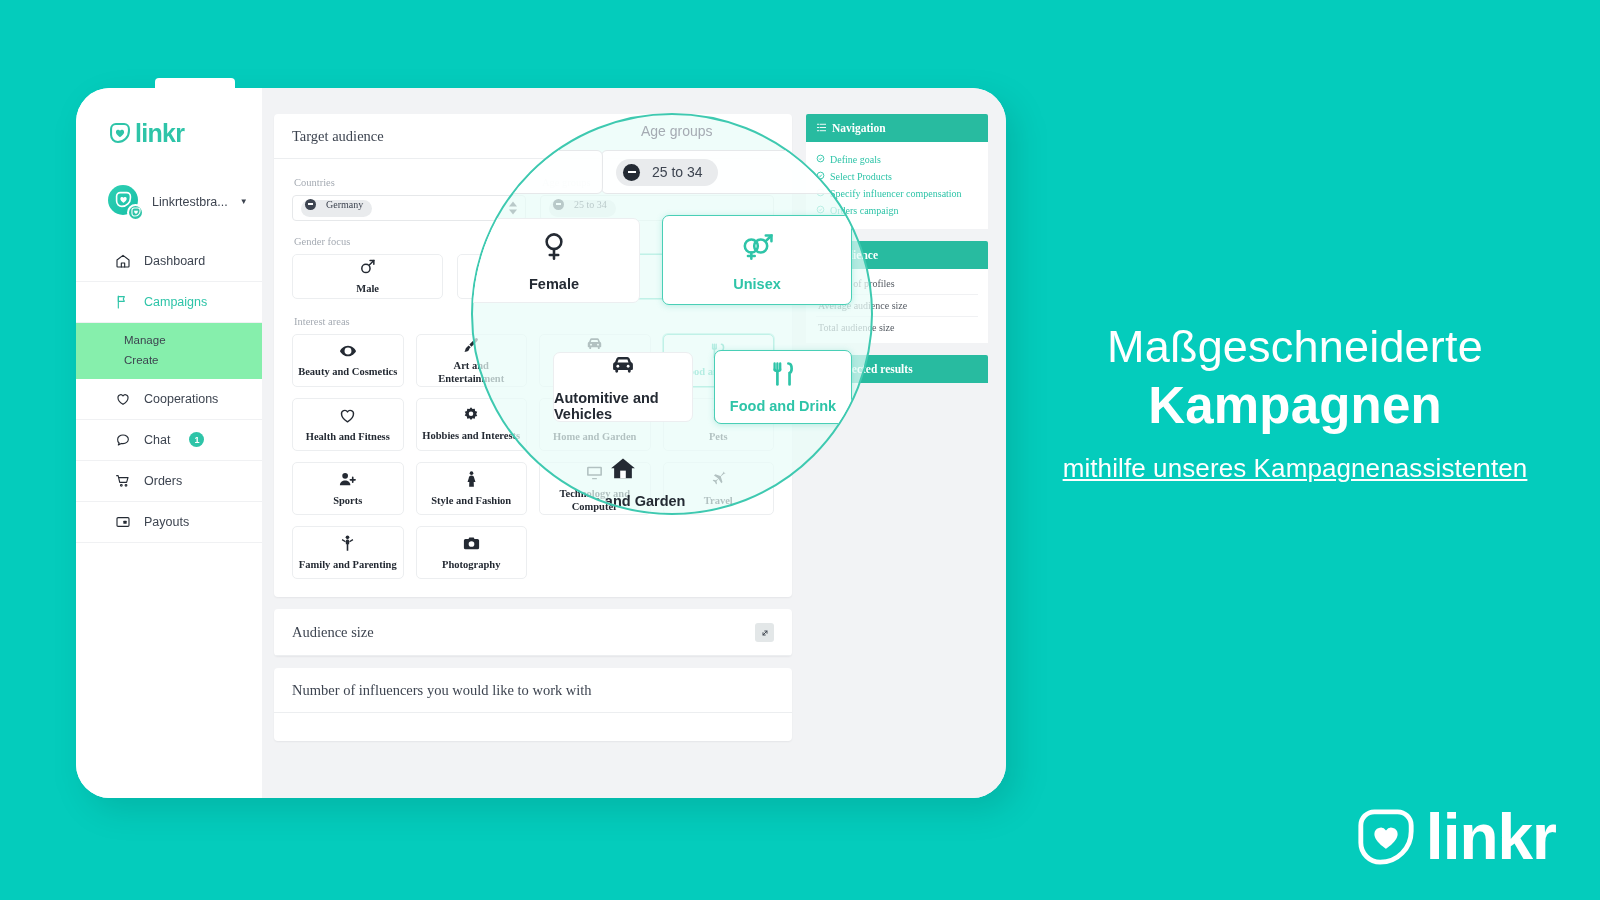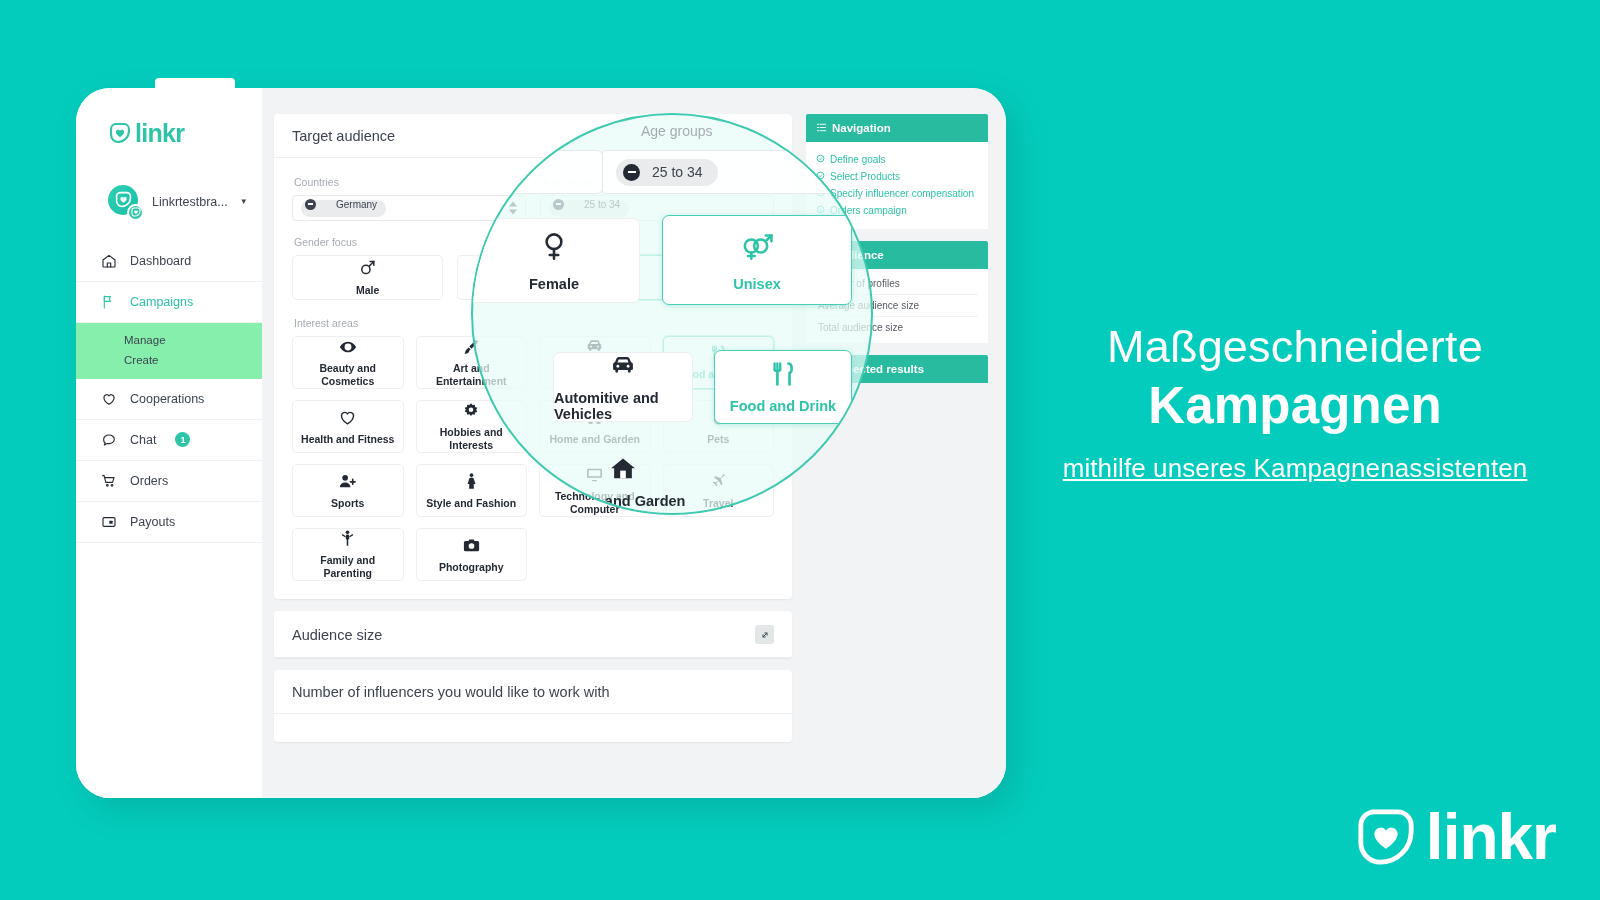--- a/index.html
+++ b/index.html
@@ -88,41 +88,41 @@
     width: 17px; height: 17px; border-radius: 50%;
     background: #2ec4a8; border: 2px solid #fff;
     display: flex; align-items: center; justify-content: center;
   }
   .brand-name { font-size: 12.5px; color: #3d4450; }
   .caret { font-size: 8px; color: #3d4450; margin-left: 2px; }
 
   .nav { margin-top: 22px; }
   .nav-item {
     display: flex; align-items: center; gap: 13px;
-    height: 41px; padding-left: 24px; cursor: pointer;
+    height: 41px; padding-left: 38px; cursor: pointer;
     border-bottom: 1px solid #f0f1f3; font-size: 12.5px; color: #3d4450;
     position: relative;
   }
   .nav-item.active { color: #2ec4a8; }
   .nav-item .ico { width: 17px; height: 17px; display: flex; align-items: center; justify-content: center; flex: 0 0 17px;}
   .nav-badge {
     display: inline-flex; align-items: center; justify-content: center;
     min-width: 15px; height: 15px; padding: 0 4px; border-radius: 8px;
     background: #2ec4a8; color: #fff; font-size: 9px; font-weight: 600; margin-left: 6px;
   }
   .subnav { background: #86efac; padding: 7px 0 9px 0; }
   .subnav-item {
     font-size: 11.5px; color: #3d4450; padding: 4px 0 4px 48px; cursor: pointer;
   }
 
   
   .main {
     flex: 1; background: #f2f3f5; padding: 26px 18px 0 12px;
     overflow: hidden; position: relative;
-    display: flex; gap: 14px;
+    display: flex; gap: 14px; font-family: Liberation Serif, serif;
   }
   .col-left { flex: 1 1 auto; min-width: 0; }
   .col-right { flex: 0 0 182px; }
 
   .card {
     background: #fff; border-radius: 4px;
     box-shadow: 0 1px 2px rgba(16,24,40,.06);
     margin-bottom: 12px;
   }
   .card-head {
@@ -135,21 +135,21 @@
 
   .row2 { display: flex; gap: 14px; }
   .row2 > div { flex: 1; min-width: 0; }
 
   .tagbox {
     border: 1px solid #e6e8ea; border-radius: 4px; height: 26px;
     display: flex; align-items: center; padding: 0 8px; background: #fff;
     position: relative;
   }
   .tag {
-    display: inline-flex; align-items: center; gap: 20px;
+    display: inline-flex; align-items: center; gap: 10px;
     background: #e9ebed; border-radius: 11px; height: 17px;
     padding: 0 9px 8px 4px; font-size: 10px; color: #3d4450;
   }
   .tag-remove {
     width: 11px; height: 11px; border-radius: 50%; background: #3d4450;
     display: inline-flex; align-items: center; justify-content: center;
   }
   .tag-remove:after { content:""; width:5px; height:1.4px; background:#fff; display:block; }
   .spinner {
     position: absolute; right: 8px; top: 50%; transform: translateY(-50%);

